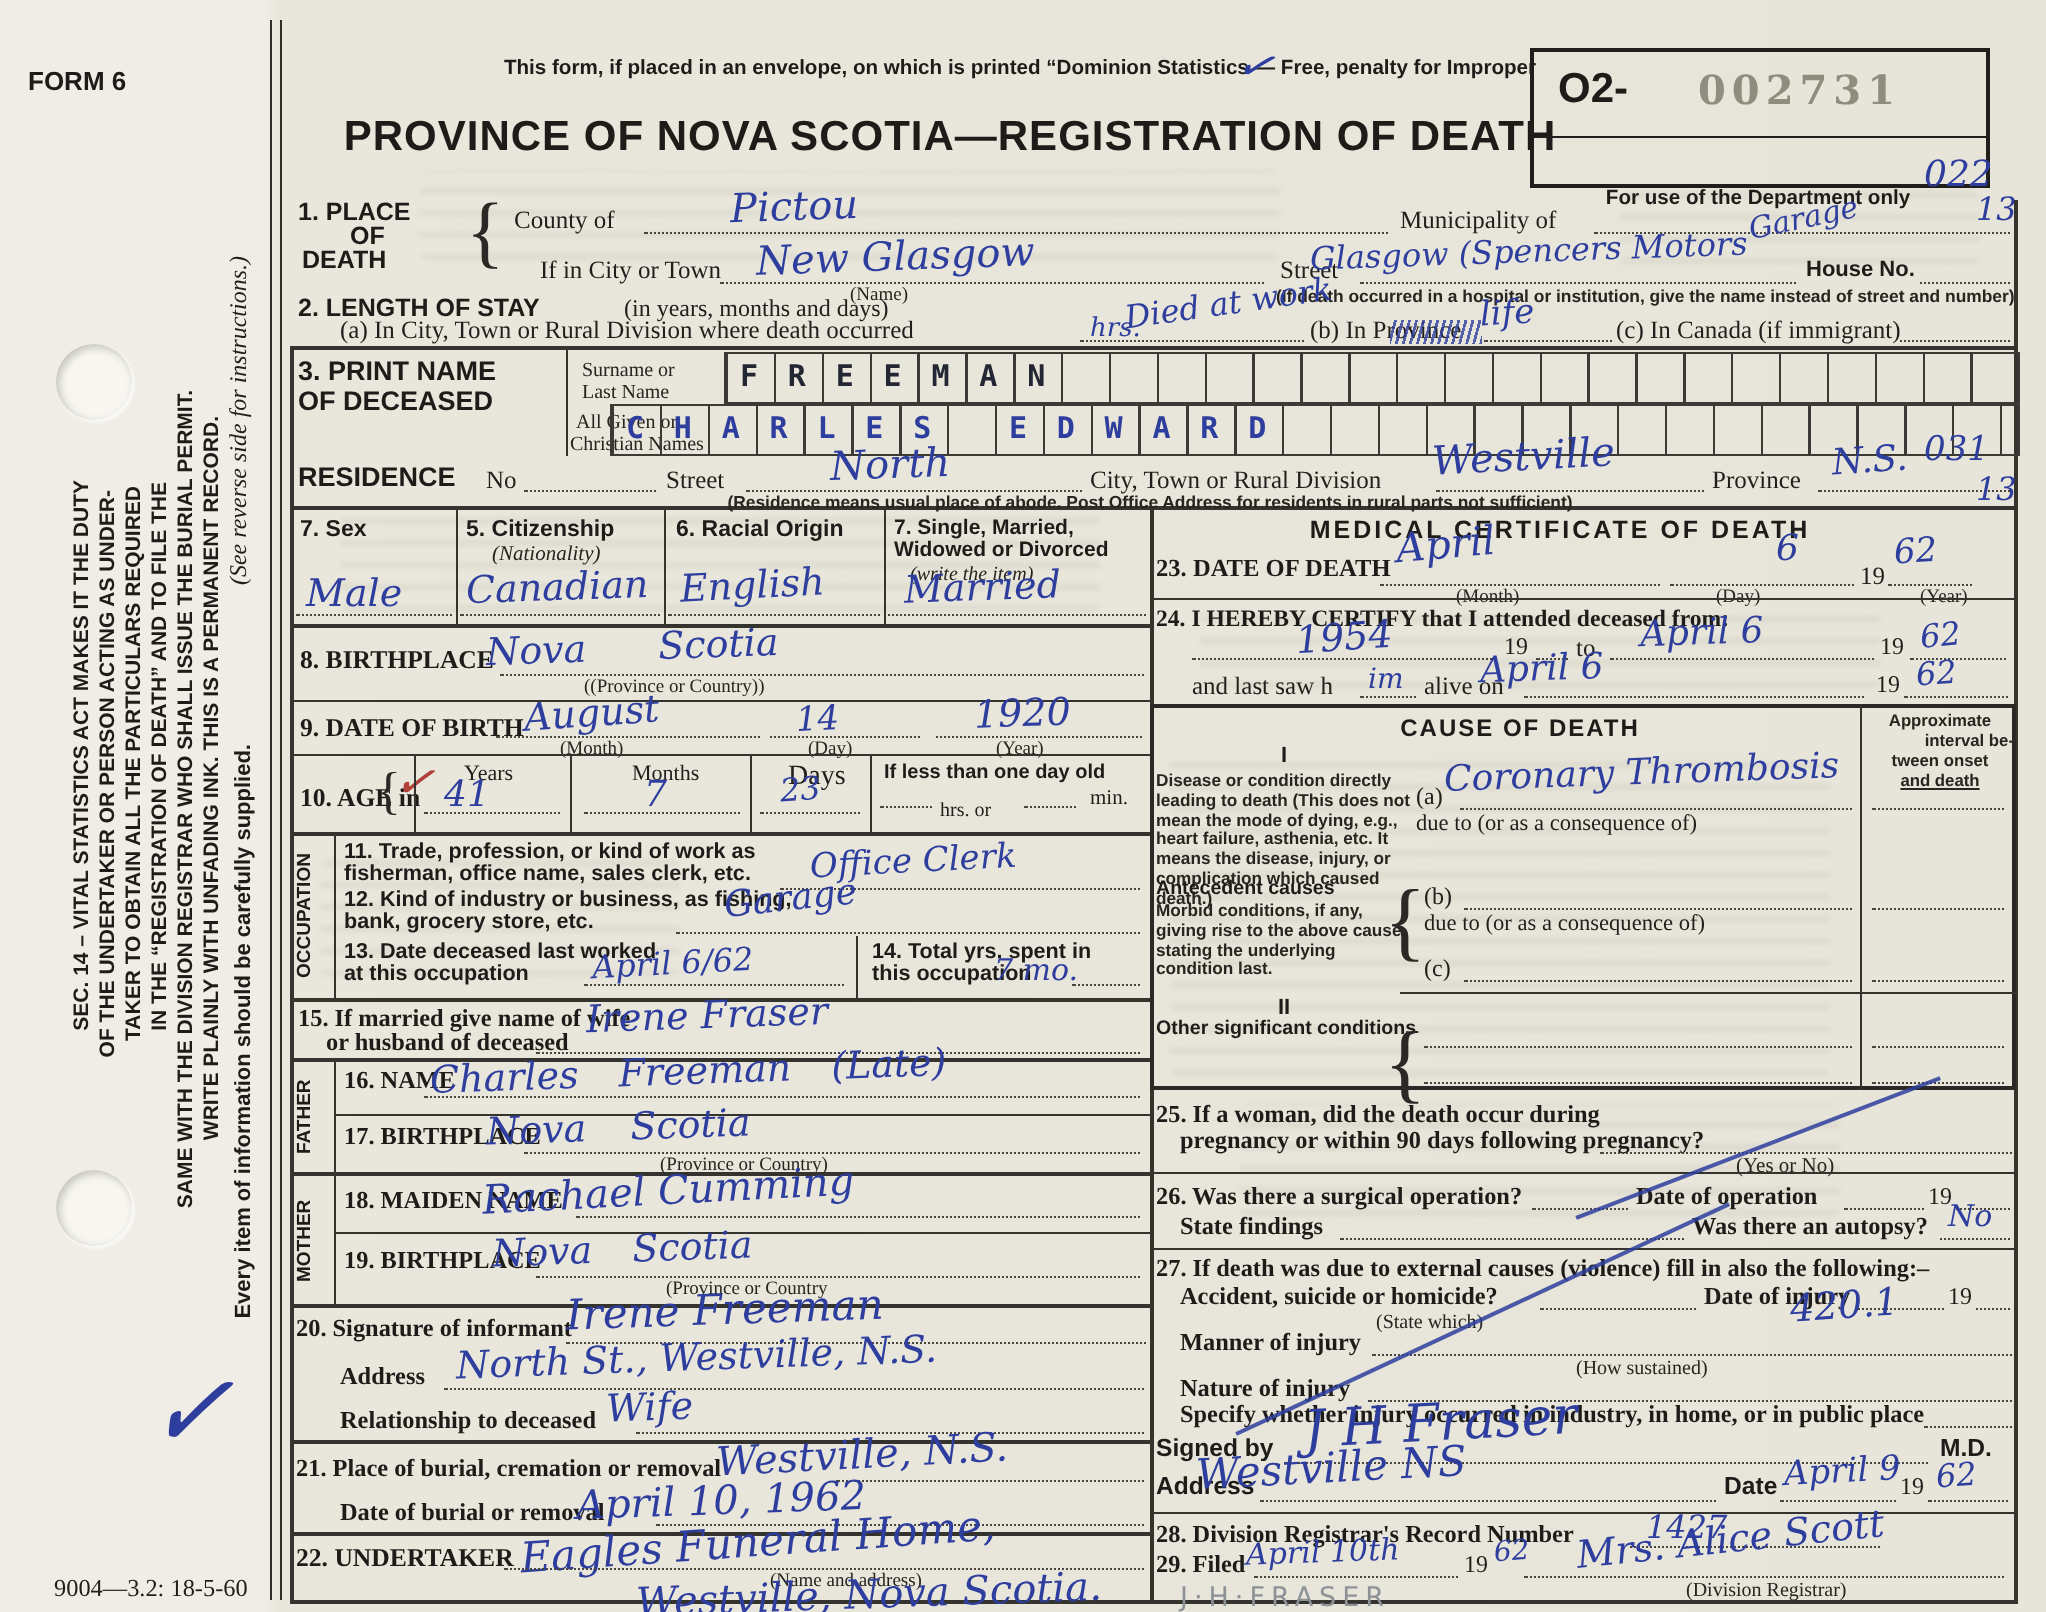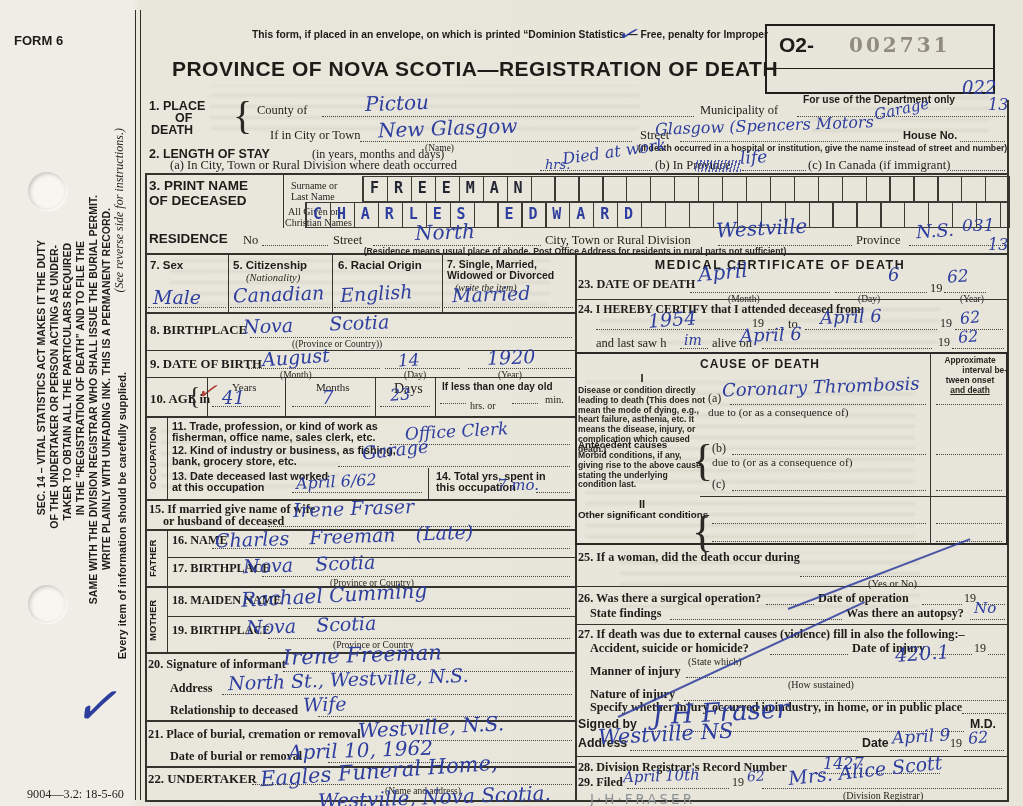--- a/index.html
+++ b/index.html
@@ -336,20 +336,21 @@
   <div class="ln" style="left:700px;top:496px;width:308px;height:1px"></div>
   <div class="t pb" style="left:578px;top:498px;width:128px;text-align:center;font-size:11px">II</div>
   <span class="t pb" style="left:578px;top:510px;font-size:9.8px">Other significant conditions</span>
   <span class="t brace" style="left:692px;top:507px;font-size:44px">{</span>
   <div class="dl" style="left:712px;top:523px;width:214px"></div>
   <div class="dl" style="left:936px;top:523px;width:66px"></div>
   <div class="dl" style="left:712px;top:541px;width:214px"></div>
   <div class="dl" style="left:936px;top:541px;width:66px"></div>
 
   <span class="t prb" style="left:578px;top:551px;font-size:12.2px">25. If a woman, did the death occur during</span>
+  <span class="t prb" style="left:590px;top:564px;font-size:12.2px">pregnancy or within 90 days following pregnancy?</span>
   <div class="dl" style="left:800px;top:576px;width:206px"></div>
   <span class="t sm" style="left:868px;top:578px;font-size:10.5px">(Yes or No)</span>
   <div class="ln" style="left:575px;top:586px;width:433px;height:1.3px"></div>
 
   <span class="t prb" style="left:578px;top:592px;font-size:12.2px">26. Was there a surgical operation?</span>
   <div class="dl" style="left:766px;top:604px;width:48px"></div>
   <span class="t prb" style="left:818px;top:592px;font-size:12.2px">Date of operation</span>
   <div class="dl" style="left:922px;top:604px;width:40px"></div>
   <span class="t pr" style="left:964px;top:592px;font-size:12px">19</span>
   <div class="dl" style="left:978px;top:604px;width:27px"></div>

